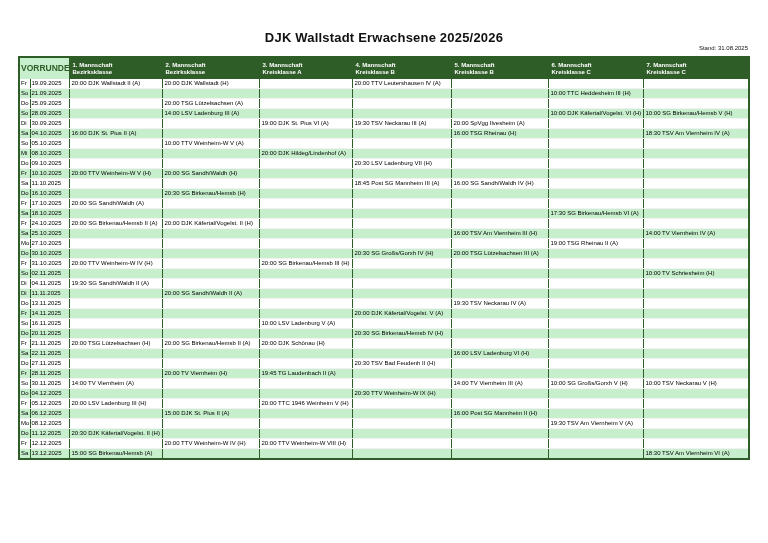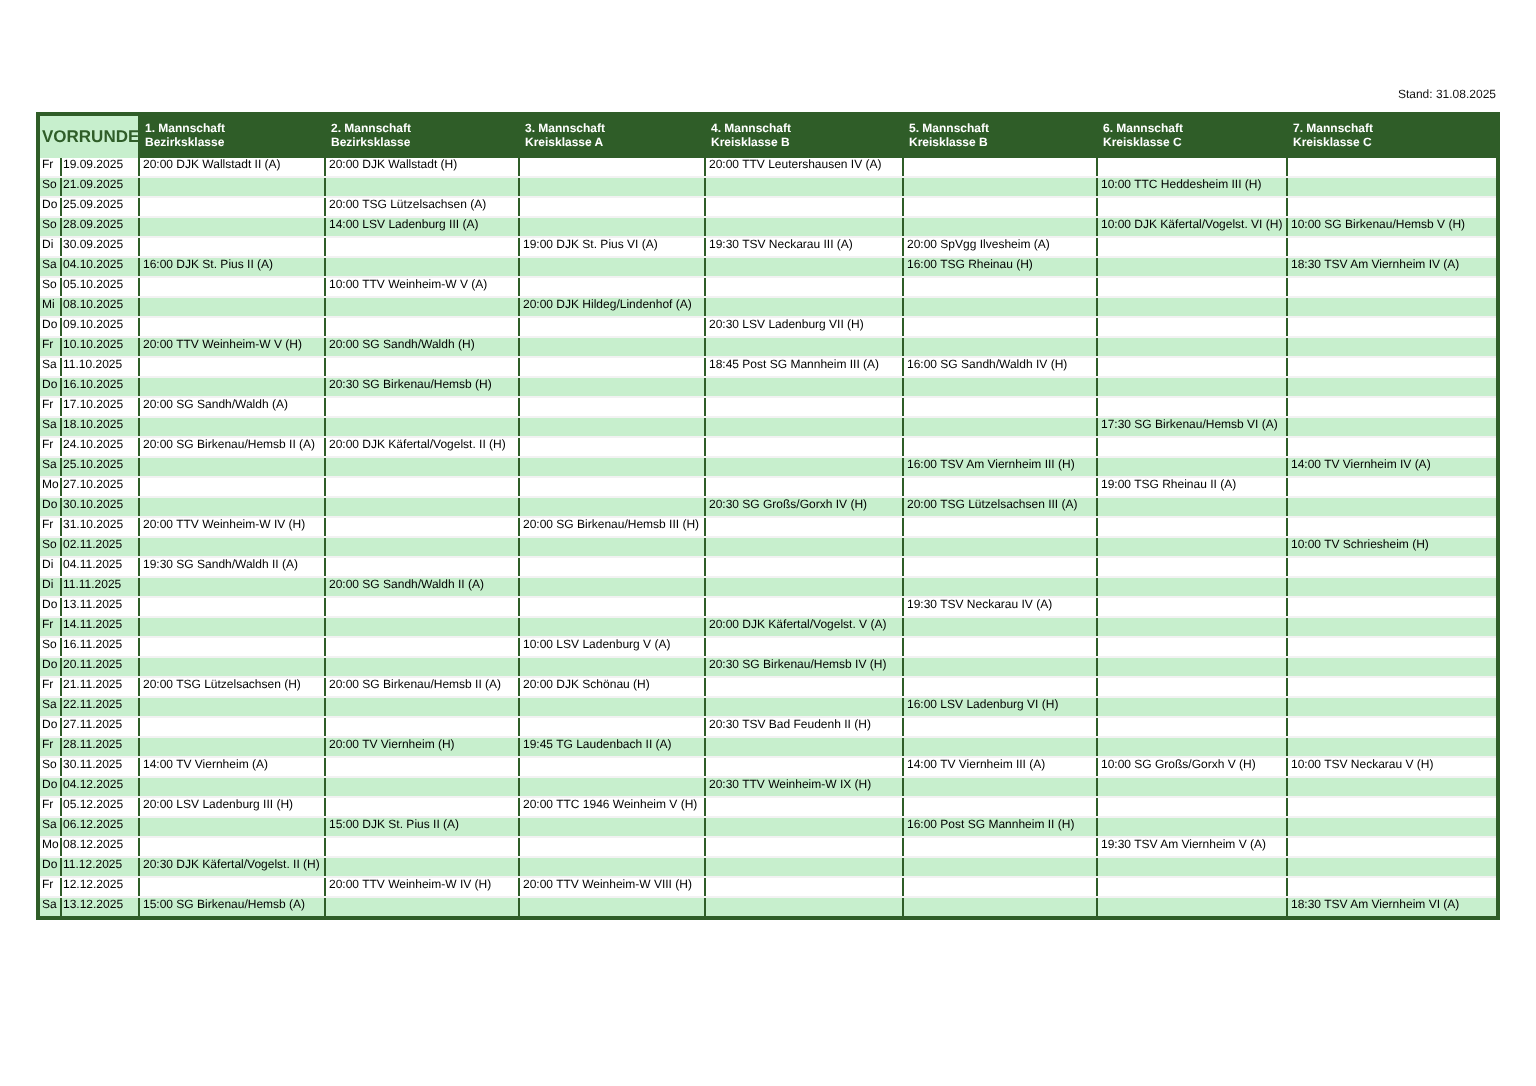--- a/index.html
+++ b/index.html
@@ -50,20 +50,21 @@
     border-bottom:1px solid rgba(0,0,0,0.05);
   }
   tbody tr.stripe td{background:var(--stripe);}
   tbody td.day{padding:0 1px;}
   tbody td.date{padding:0 1px;text-align:left;}
 </style>
 </head>
 <body>
 
 <div class="page">
+  <div class="title">DJK Wallstadt Erwachsene 2025/2026</div>
   <div class="stand">Stand: 31.08.2025</div>
 
   <table class="schedule">
     <colgroup>
       <col style="width:11px">
         <col style="width:39px">
       <col style="width:93px">
         <col style="width:97px">
         <col style="width:93px">
       <col style="width:99px">

